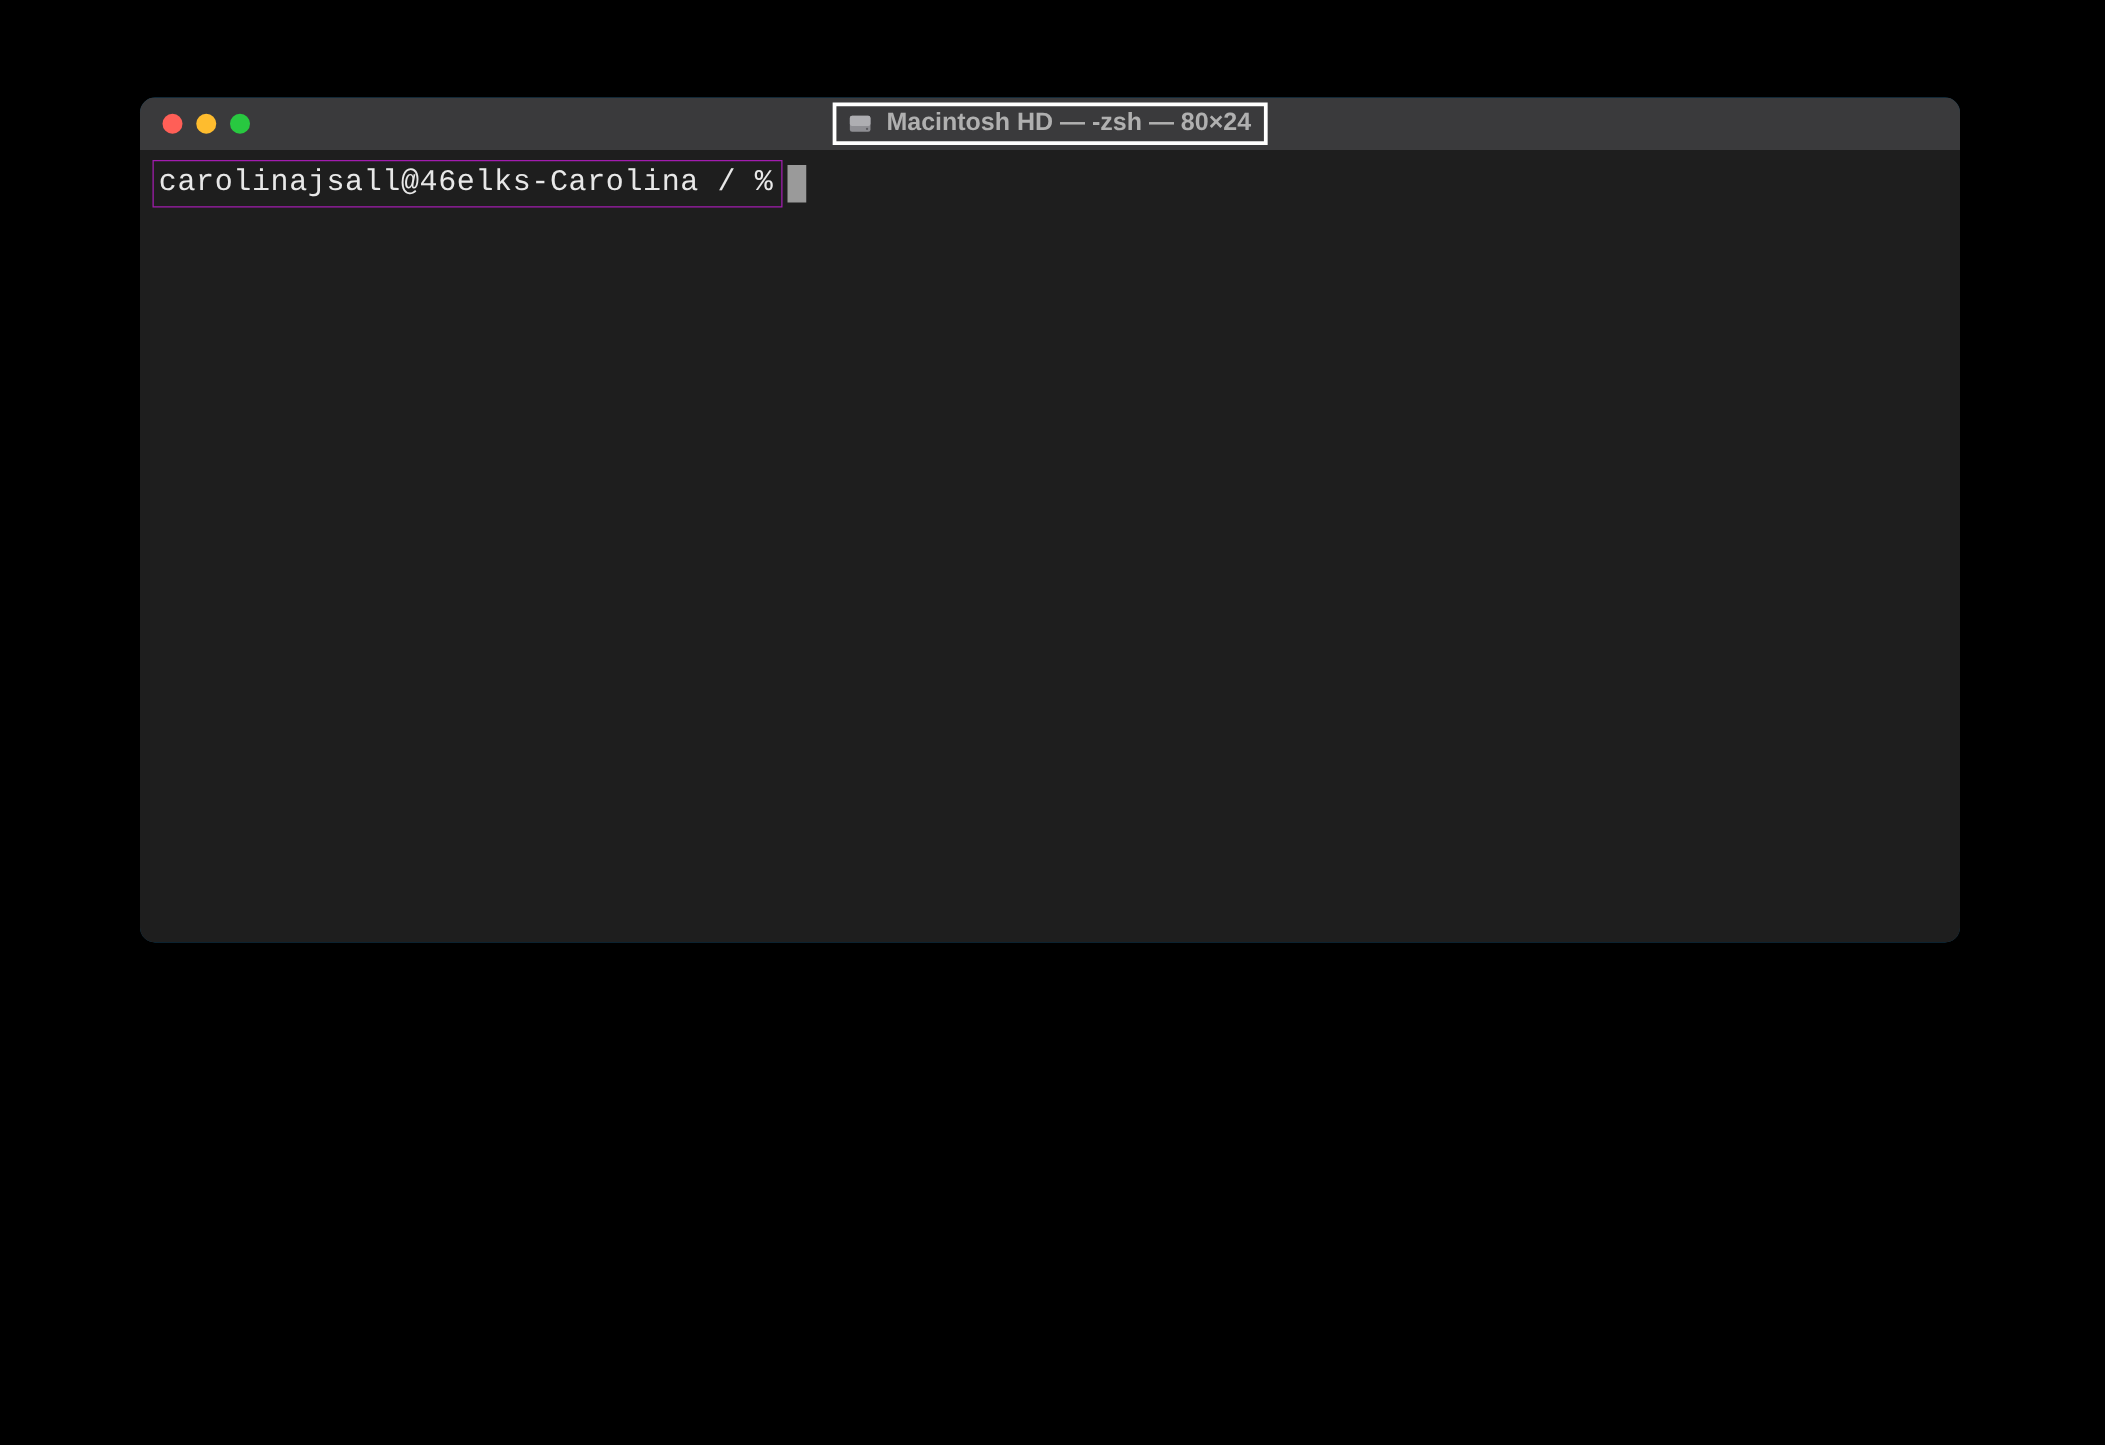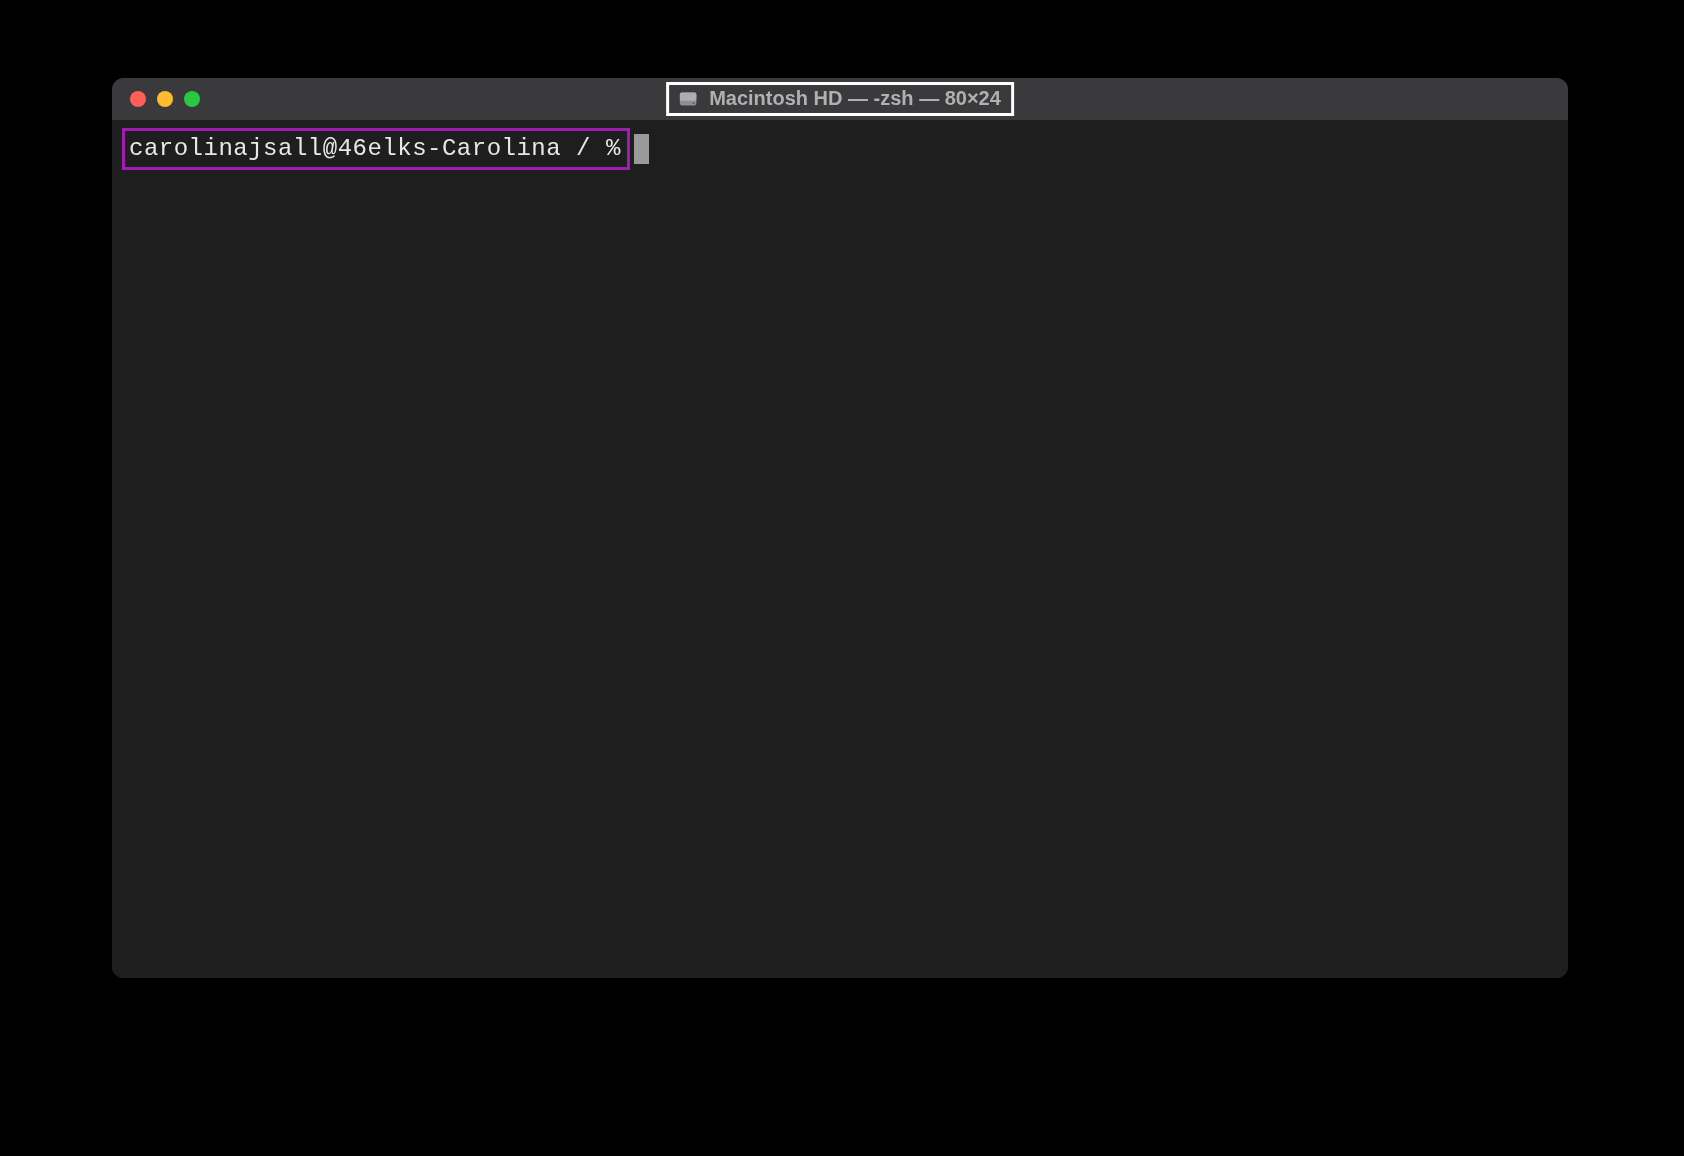--- a/index.html
+++ b/index.html
@@ -17,21 +17,21 @@
       display: flex;
       align-items: flex-start;
       justify-content: flex-start;
     }
     
     .terminal-window {
       position: absolute;
       left: 112px;
       top: 78px;
       width: 1456px;
-      height: 900px;
+      height: 676px;
       background: #0c4a6e;
       border-radius: 12px;
       overflow: hidden;
       box-shadow: 0 25px 60px rgba(0,0,0,0.6);
       display: flex;
       flex-direction: column;
     }
     
     .titlebar {
       height: 42px;
@@ -90,21 +90,21 @@
       font-family: "SF Mono", Menlo, Monaco, "Courier New", monospace;
       position: relative;
     }
     
     .prompt-line {
       display: inline-flex;
       align-items: center;
     }
     
     .prompt-box {
-      border: 3px solid #a21caf;
+      border: 1px solid #a21caf;
       padding: 2px 6px 2px 4px;
       display: inline-block;
       letter-spacing: 0.5px;
     }
     
     .cursor {
       display: inline-block;
       width: 15px;
       height: 30px;
       background: #9a9a9a;

